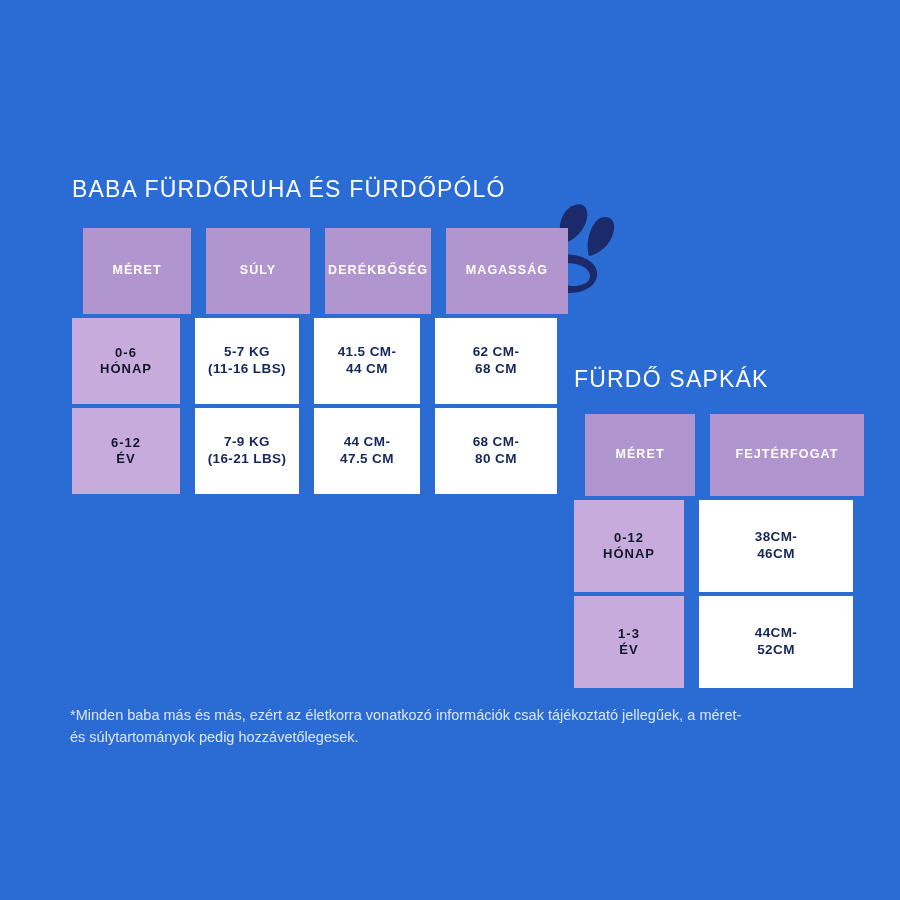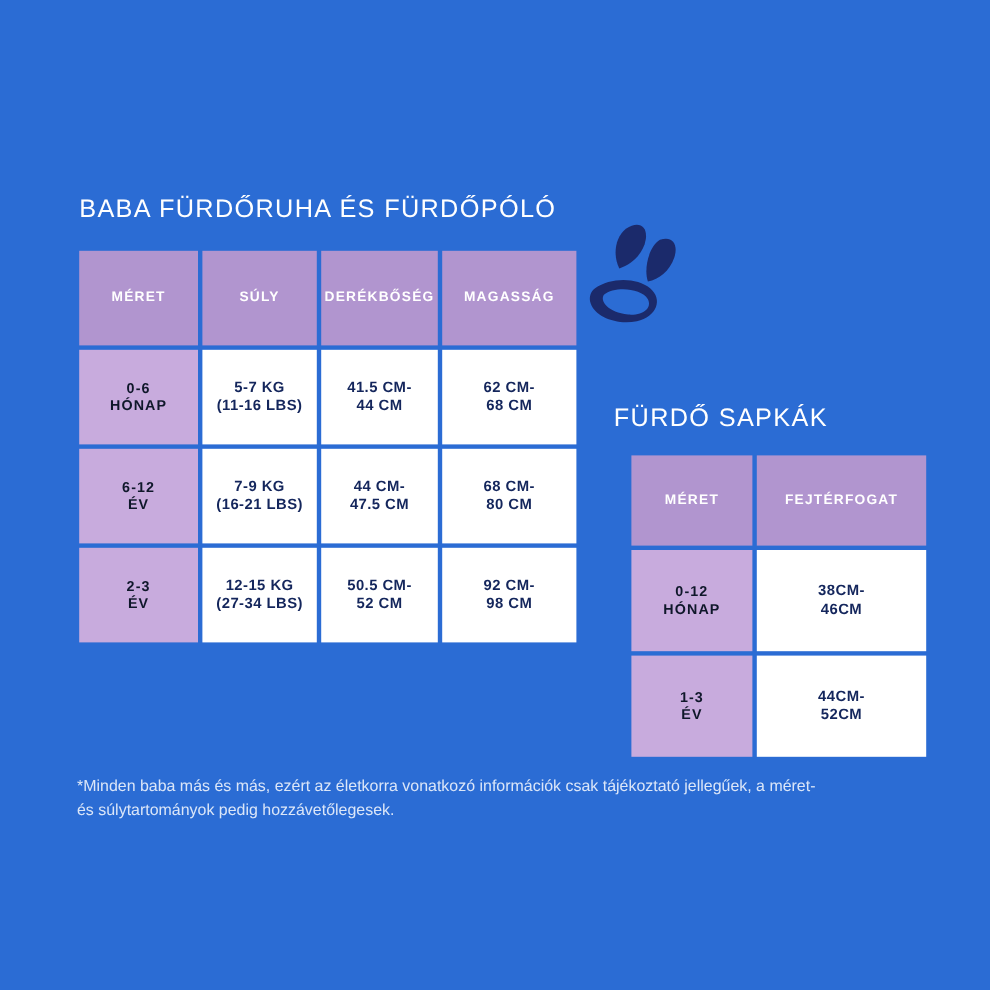--- a/index.html
+++ b/index.html
@@ -24,21 +24,21 @@
   .title {
     position: absolute;
     color: #ffffff;
     font-weight: normal;
     letter-spacing: 1.2px;
     font-size: 23px;
     text-transform: uppercase;
     white-space: nowrap;
   }
   #title-main { left: 72px; top: 176px; }
-  #title-caps { left: 558px; top: 366px; }
+  #title-caps { left: 574px; top: 366px; }
 
   
   .table {
     position: absolute;
     border-collapse: separate;
     border-spacing: 4px;
   }
   #table-main { left: 68px; top: 224px; }
   #table-caps { left: 570px; top: 410px; }
 
@@ -58,20 +58,21 @@
   }
 
   
   .th .cell {
     background: #b195cf;
     color: #ffffff;
     font-weight: bold;
     font-size: 12.5px;
     letter-spacing: 1.1px;
     text-transform: uppercase;
+    margin-left: 11px;
   }
   
   .sz .cell {
     background: #c8abdd;
     color: #0f172a;
     font-weight: bold;
     font-size: 13px;
     letter-spacing: 1px;
     text-transform: uppercase;
   }
@@ -174,34 +175,20 @@
         <td class="vl c1">
             <div class="cell">7-9 KG<br>(16-21 LBS)</div>
           </td>
         <td class="vl c2">
             <div class="cell">44 CM-<br>47.5 CM</div>
           </td>
         <td class="vl c3">
             <div class="cell">68 CM-<br>80 CM</div>
           </td>
       </tr>
-      <tr class="brow">
-        <td class="sz c0">
-            <div class="cell">2-3<br>ÉV</div>
-          </td>
-        <td class="vl c1">
-            <div class="cell">12-15 KG<br>(27-34 LBS)</div>
-          </td>
-        <td class="vl c2">
-            <div class="cell">50.5 CM-<br>52 CM</div>
-          </td>
-        <td class="vl c3">
-            <div class="cell">92 CM-<br>98 CM</div>
-          </td>
-      </tr>
     </tbody>
   </table>
 
   <div class="title" id="title-caps">FÜRDŐ SAPKÁK</div>
 
   <table class="table" id="table-caps">
     <tbody>
       <tr class="hrow">
         <td class="th c0">
             <div class="cell">MÉRET</div>

